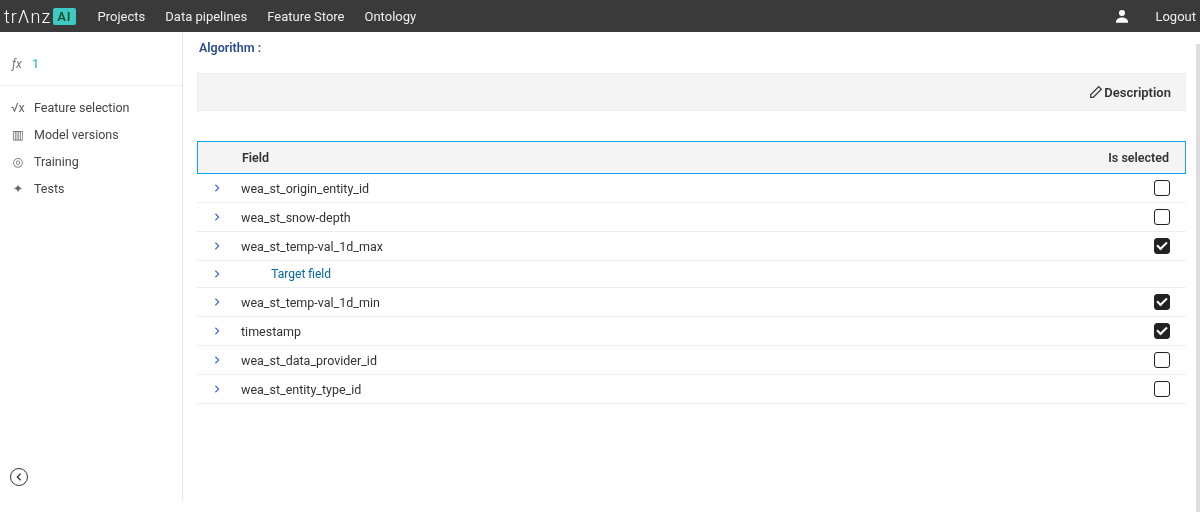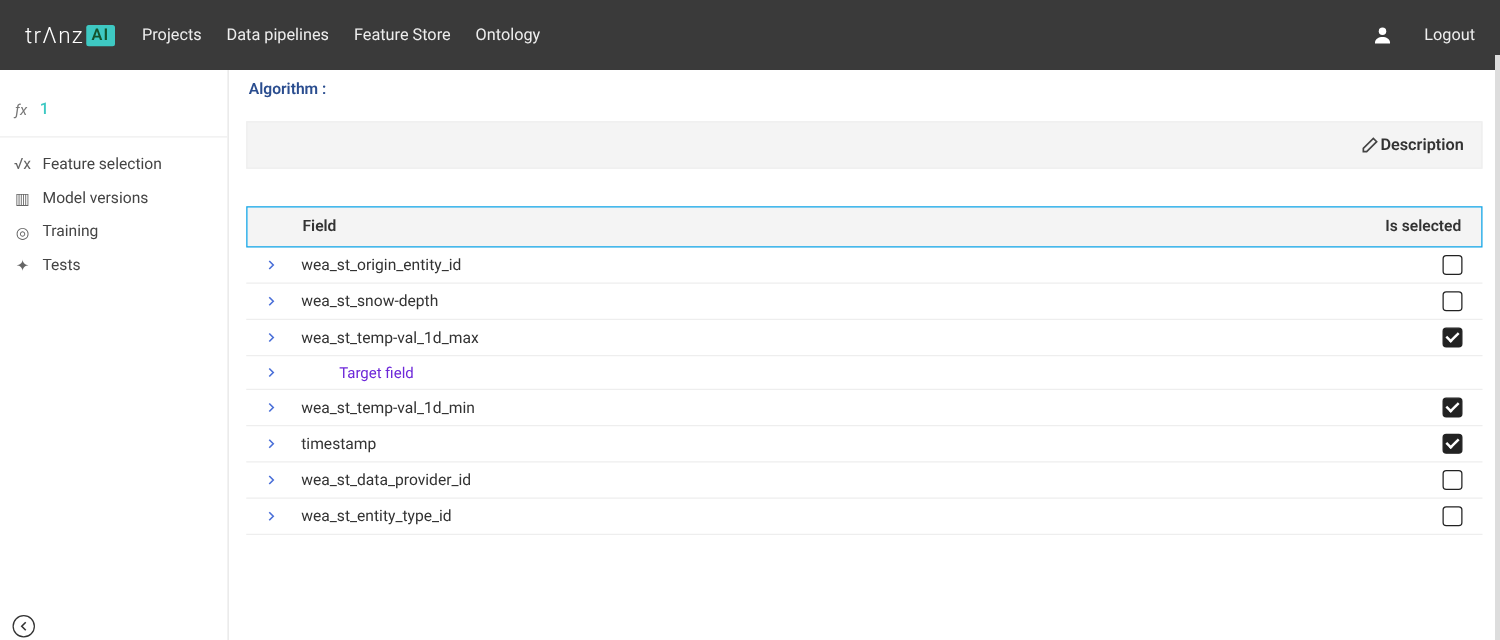--- a/index.html
+++ b/index.html
@@ -1,18 +1,18 @@
 <!DOCTYPE html>
 <html><head>
 <meta charset="utf-8">
 <style>
   * { box-sizing: border-box; margin: 0; padding: 0; }
   body { font-family: -apple-system, BlinkMacSystemFont, "Segoe UI", Roboto, Arial, sans-serif; font-size: 13px; color: #333; background: #fff; }
   
-  .topbar { background: #3a3a3a; height: 56px; display: flex; align-items: center; padding: 0 20px; color: #fff; }
+  .topbar { background: #3a3a3a; height: 32px; display: flex; align-items: center; padding: 0 4px; color: #fff; }
   .logo { display: flex; align-items: center; font-size: 18px; font-weight: 300; letter-spacing: 1px; margin-right: 22px; }
   .logo-badge { background: #3ec9c3; color: #14532d; padding: 1px 4px; margin-left: 2px; font-size: 13px; font-weight: 600; border-radius: 2px; }
   .nav { display: flex; gap: 20px; }
   .nav-item { color: #eee; font-size: 13px; cursor: pointer; }
   .spacer { flex: 1; }
   .user-icon { width: 18px; height: 18px; margin-right: 24px; cursor: pointer; }
   .logout { color: #eee; font-size: 13px; cursor: pointer; }
 
   .layout { display: flex; height: calc(100vh - 44px); }
   .sidebar { width: 183px; border-right: 1px solid #e5e5e5; padding-top: 18px; position: relative; }
@@ -33,21 +33,21 @@
 
   .table { margin-top: 30px; }
   .thead { background: #f4f4f4; border: 1px solid #0ea5e9; display: flex; align-items: center; padding: 8px 16px; font-weight: 600; font-size: 12.5px; }
   .th-expand { width: 28px; }
   .th-field { flex: 1; }
   .th-sel { width: 90px; text-align: right; }
   .row { display: flex; align-items: center; padding: 6px 16px; border-bottom: 1px solid #eee; font-size: 12.5px; min-height: 27px; }
   .expand { width: 28px; color: #4a6fd8; cursor: pointer; display: flex; align-items: center; }
   .field { flex: 1; color: #333; }
   .sel { width: 90px; display: flex; justify-content: flex-end; align-items: center; }
-  .target { color: #6d28d9; font-size: 12px; }
+  .target { color: #0369a1; font-size: 12px; }
 
   .chk { width: 16px; height: 16px; border: 1.5px solid #222; border-radius: 3px; display: inline-flex; align-items: center; justify-content: center; cursor: pointer; background: #fff; }
   .chk.on { background: #222; }
   .chk.on::after { content: ""; width: 4px; height: 8px; border-right: 2px solid #fff; border-bottom: 2px solid #fff; transform: rotate(45deg) translate(-1px,-1px); }
 
   .scroll-edge { position: fixed; right: 0; top: 44px; bottom: 0; width: 4px; background: #ddd; }
 </style>
 </head>
 <body>
 

